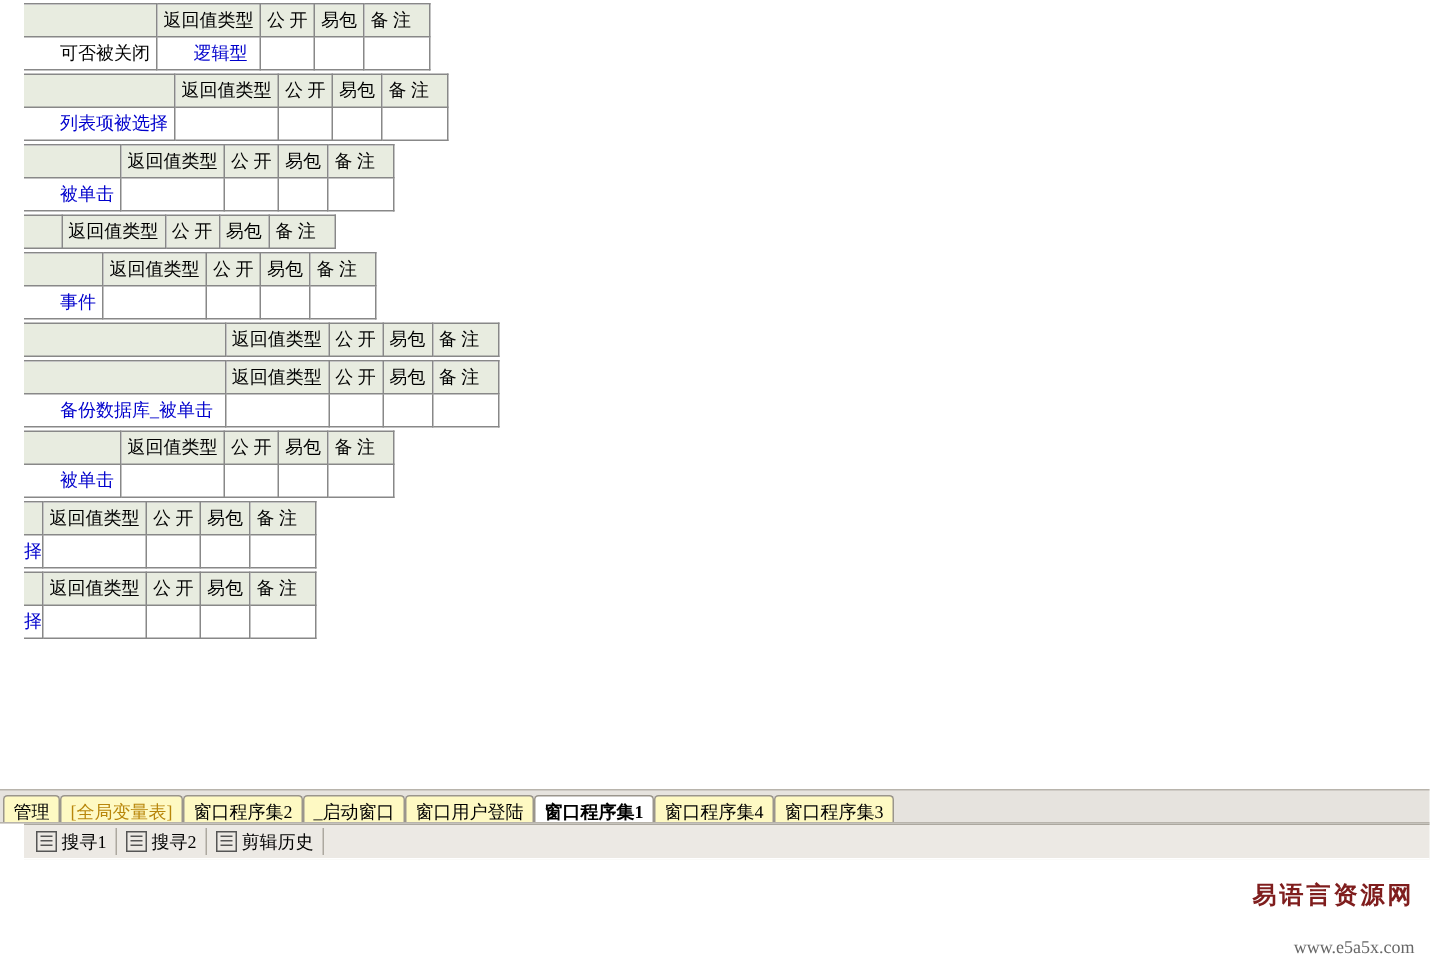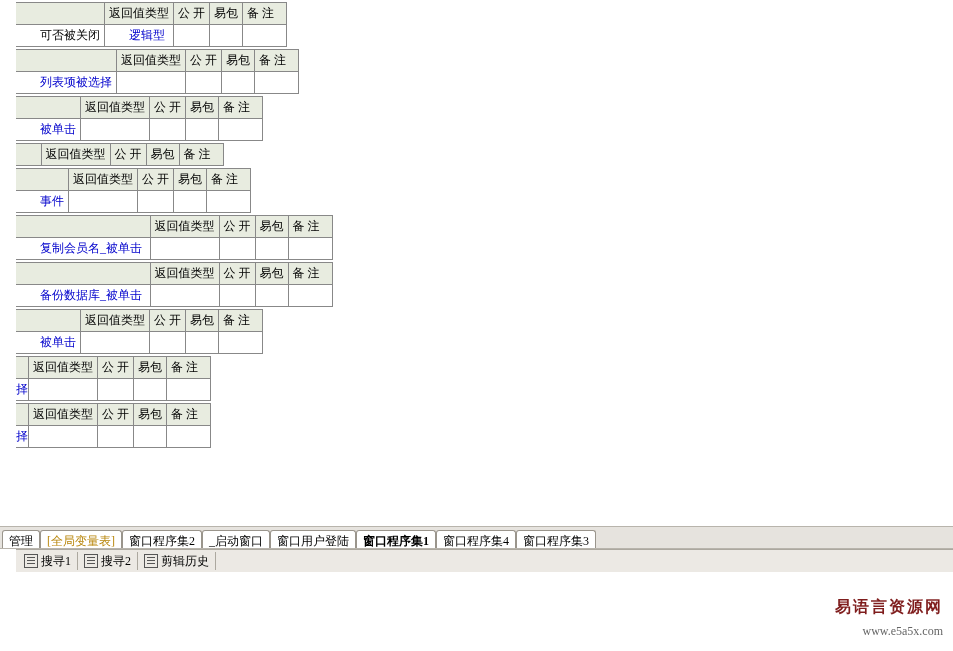--- a/index.html
+++ b/index.html
@@ -56,21 +56,21 @@
     height: 23px;
     background: #e6e3de;
     border-top: 1px solid #b8b4ac;
     border-bottom: 1px solid #b8b4ac;
     display: flex;
     align-items: stretch;
     padding-left: 2px;
     gap: 0;
   }
   .tab {
-    background: #ffffff;
+    background: #fef9c3;
     border: 1px solid #9a958c;
     border-top-left-radius: 3px;
     border-top-right-radius: 3px;
     border-bottom: none;
     margin-top: 3px;
     padding: 2px 6px 0 6px;
     font-size: 12px;
     color: #000;
     cursor: pointer;
     white-space: nowrap;
@@ -136,21 +136,21 @@
   .watermark .line1 {
     font-family: "SimHei", "Microsoft YaHei", sans-serif;
     font-size: 16px;
     color: #7f1d1d;
     letter-spacing: 2px;
     font-weight: bold;
   }
   .watermark .line2 {
     font-size: 12px;
     color: #666;
-    margin-top: 6px;
+    margin-top: 16px;
   }
 </style>
 </head>
 <body>
 
 <div class="tables-area">
 
   <table class="hdr">
     <tbody>
         <tr>
@@ -240,27 +240,20 @@
     </table>
 
   <table class="hdr">
     <tbody>
         <tr>
       <th class="col-spacer2" style="border-left:none"></th>
       <th class="col-ret"><span>返回值类型</span></th>
       <th class="col-pub"><span>公 开</span></th>
       <th class="col-pkg"><span>易包</span></th>
       <th class="col-note"><span>备 注</span></th>
-    </tr>
-    <tr>
-      <td style="border-left:none"><span class="link">复制会员名_被单击</span></td>
-      <td></td>
-          <td></td>
-          <td></td>
-          <td></td>
     </tr>
   </tbody>
     </table>
 
   <table class="hdr">
     <tbody>
         <tr>
       <th class="col-spacer2" style="border-left:none"></th>
       <th class="col-ret"><span>返回值类型</span></th>
       <th class="col-pub"><span>公 开</span></th>

